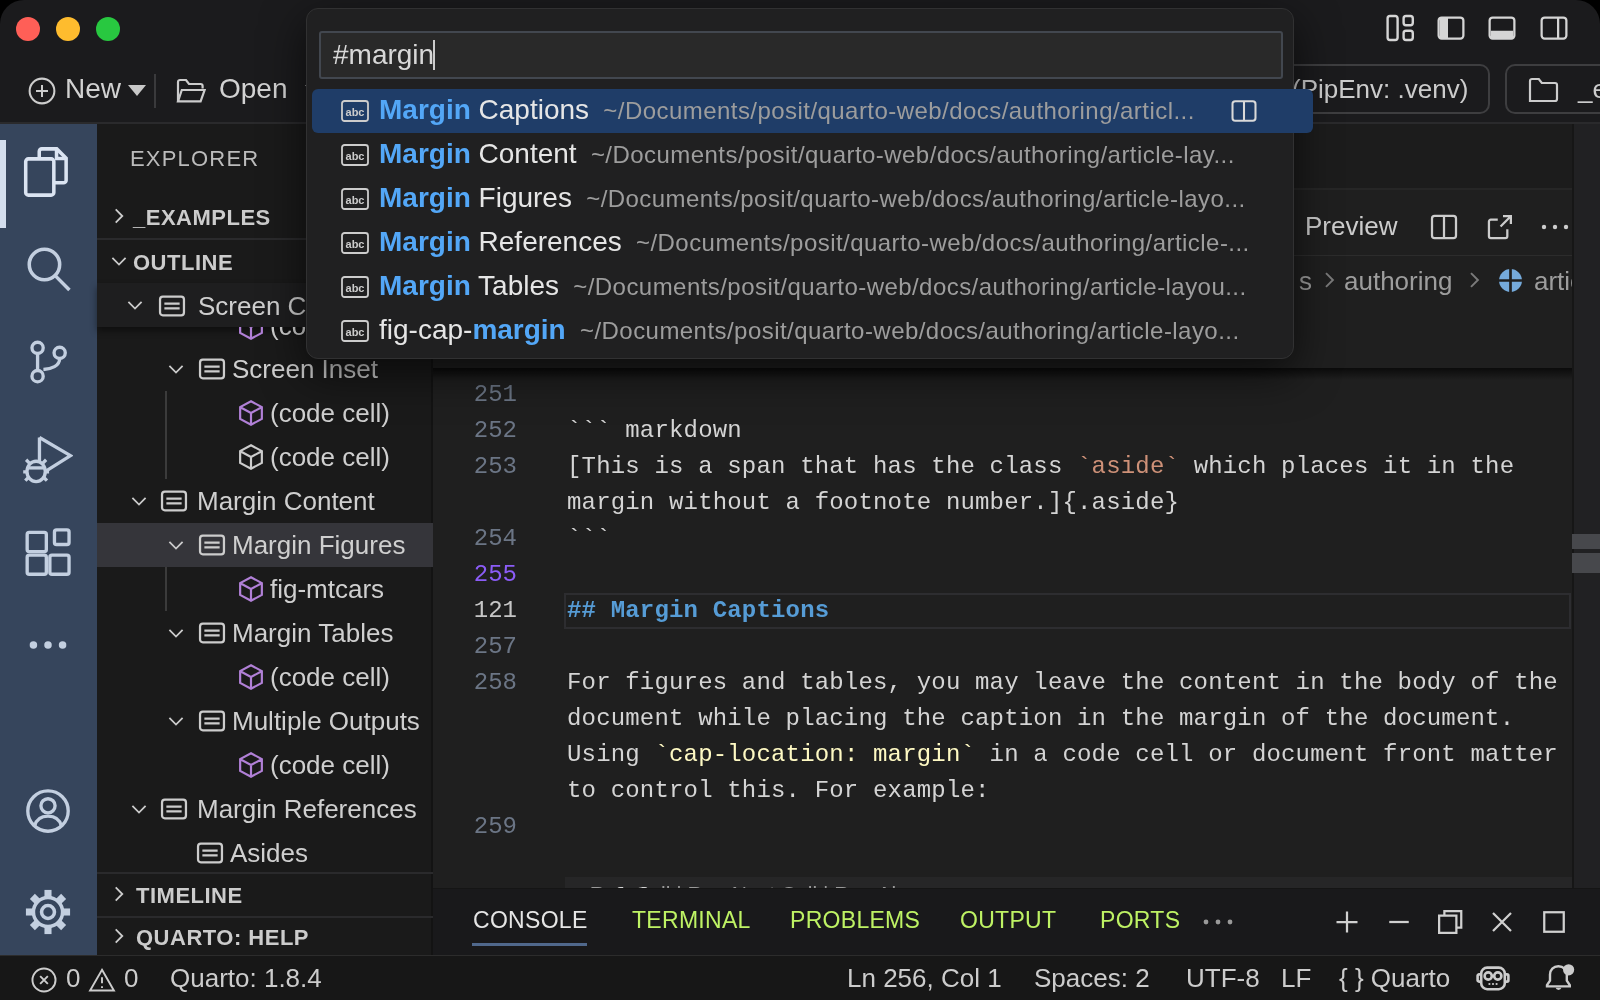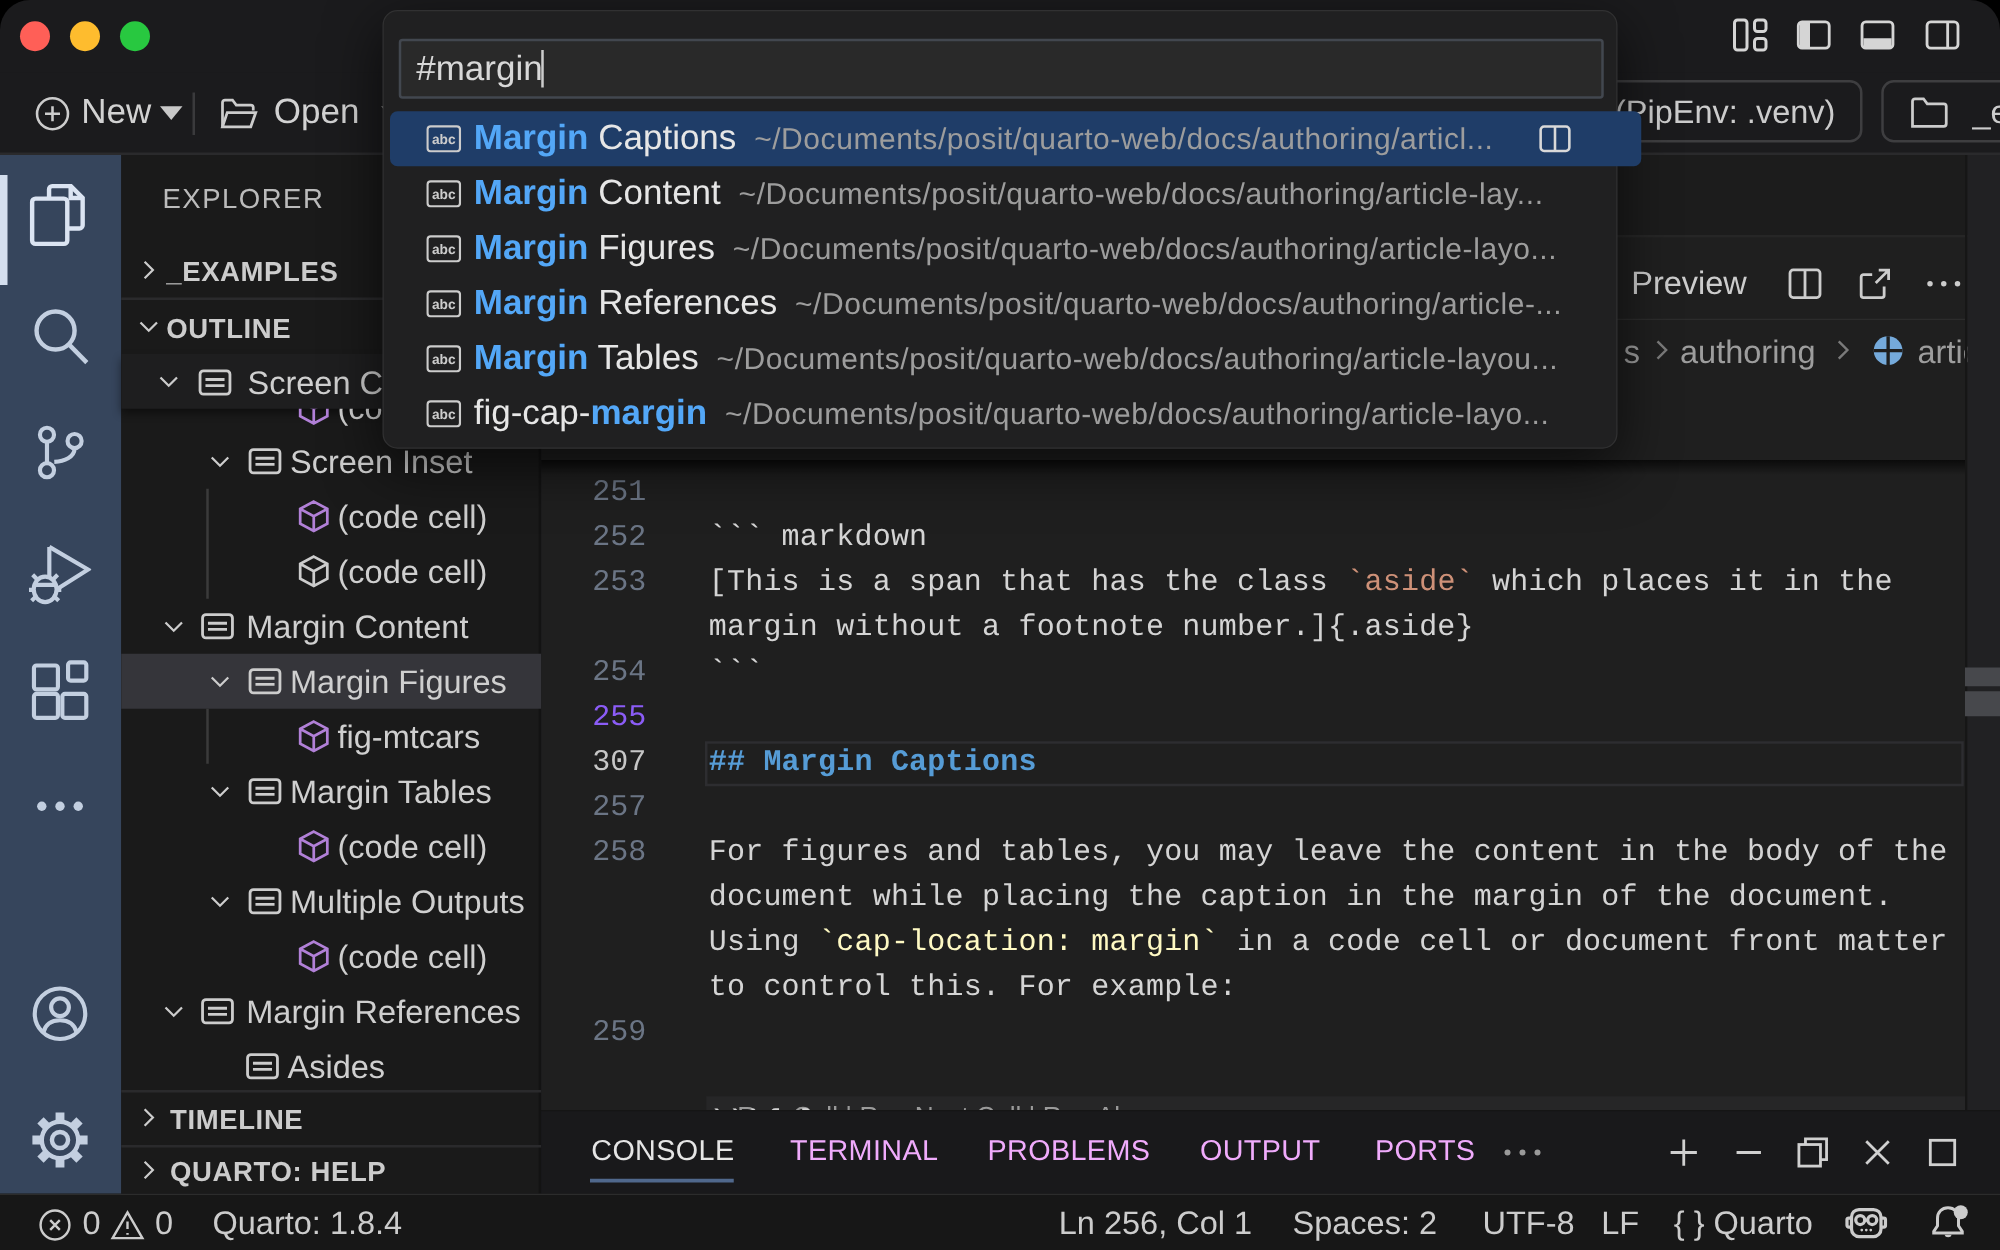--- a/index.html
+++ b/index.html
@@ -22,21 +22,21 @@
   .sbhead { position:absolute; font-size:22px; font-weight:bold; color:#cccccc; letter-spacing:0.5px; }
   .rowtxt { position:absolute; font-size:26px; color:#cfcfcf; white-space:pre; }
   .guide { position:absolute; width:2px; background:#3b3b3b; }
   .editor { position:absolute; left:433px; top:124px; width:1167px; height:764px; background:#1f1f1f; }
   .cl { position:absolute; left:134px; font-family:"Liberation Mono", monospace;
         font-size:24px; letter-spacing:0.17px; line-height:36px; color:#d4d4d4; white-space:pre; }
   .ln { position:absolute; left:0px; width:84px; text-align:right;
         font-family:"Liberation Mono", monospace; font-size:24px; line-height:36px; color:#6b7585; }
   .panel { position:absolute; left:433px; top:888px; width:1167px; height:68px;
            background:#19191b; border-top:1px solid #151515; }
-  .ptab { position:absolute; top:18px; font-size:23px; letter-spacing:0.3px; color:#f0abfc; }
+  .ptab { position:absolute; top:18px; font-size:23px; letter-spacing:0.3px; color:#bef264; }
   .status { position:absolute; left:0; top:955px; width:1600px; height:45px;
             background:#171717; border-top:1px solid #2c2c2c; }
   .stxt { position:absolute; font-size:26px; color:#cccccc; top:7px; white-space:pre; }
   .qp { position:absolute; left:306px; top:8px; width:988px; height:351px;
         background:#202021; border:1px solid #313132; border-radius:12px;
         box-shadow:0 14px 44px rgba(0,0,0,0.62); z-index:50; }
   .qpinput { position:absolute; left:12px; top:22px; width:964px; height:48px;
              background:#292929; border:2px solid #42474f; border-radius:3px; }
   .qprow { position:absolute; left:5px; width:1001px; height:44px; white-space:nowrap; overflow:hidden; }
   .lbl { font-size:28px; color:#e6e6e6; }
@@ -318,21 +318,21 @@
 <div class="abs" style="left:132px; top:753px; width:1007px; height:11px; background:#262627;"></div>
 <div class="ln" style="top:253px; color:#6b7585;">251</div>
 <div class="ln" style="top:289px; color:#6b7585;">252</div>
 <div class="cl" style="top:289px;">``` markdown</div>
 <div class="ln" style="top:325px; color:#6b7585;">253</div>
 <div class="cl" style="top:325px;">[This is a span that has the class <span style="color:#ce9178">`aside`</span> which places it in the</div>
 <div class="cl" style="top:361px;">margin without a footnote number.]{.aside}</div>
 <div class="ln" style="top:397px; color:#6b7585;">254</div>
 <div class="cl" style="top:397px;">```</div>
 <div class="ln" style="top:433px; color:#8b5cf6;">255</div>
-<div class="ln" style="top:469px; color:#c6c6c6;">307</div>
+<div class="ln" style="top:469px; color:#c6c6c6;">121</div>
 <div class="cl" style="top:469px;"><span style="color:#569cd6; font-weight:bold;">## Margin Captions</span></div>
 <div class="ln" style="top:505px; color:#6b7585;">257</div>
 <div class="ln" style="top:541px; color:#6b7585;">258</div>
 <div class="cl" style="top:541px;">For figures and tables, you may leave the content in the body of the</div>
 <div class="cl" style="top:577px;">document while placing the caption in the margin of the document.</div>
 <div class="cl" style="top:613px;">Using <span style="color:#fef9c3">`cap-location: margin`</span> in a code cell or document front matter</div>
 <div class="cl" style="top:649px;">to control this. For example:</div>
 <div class="ln" style="top:685px; color:#6b7585;">259</div>
 <div class="abs" style="left:138px; top:727px; font-size:21px; color:#9a9a9a; white-space:pre;margin-top:31px;"><span style="font-size:18px;">▷ </span>Run Cell | Run Next Cell | Run Above</div>
 <div class="ln" style="top:757px; color:#6b7585;">260</div>

